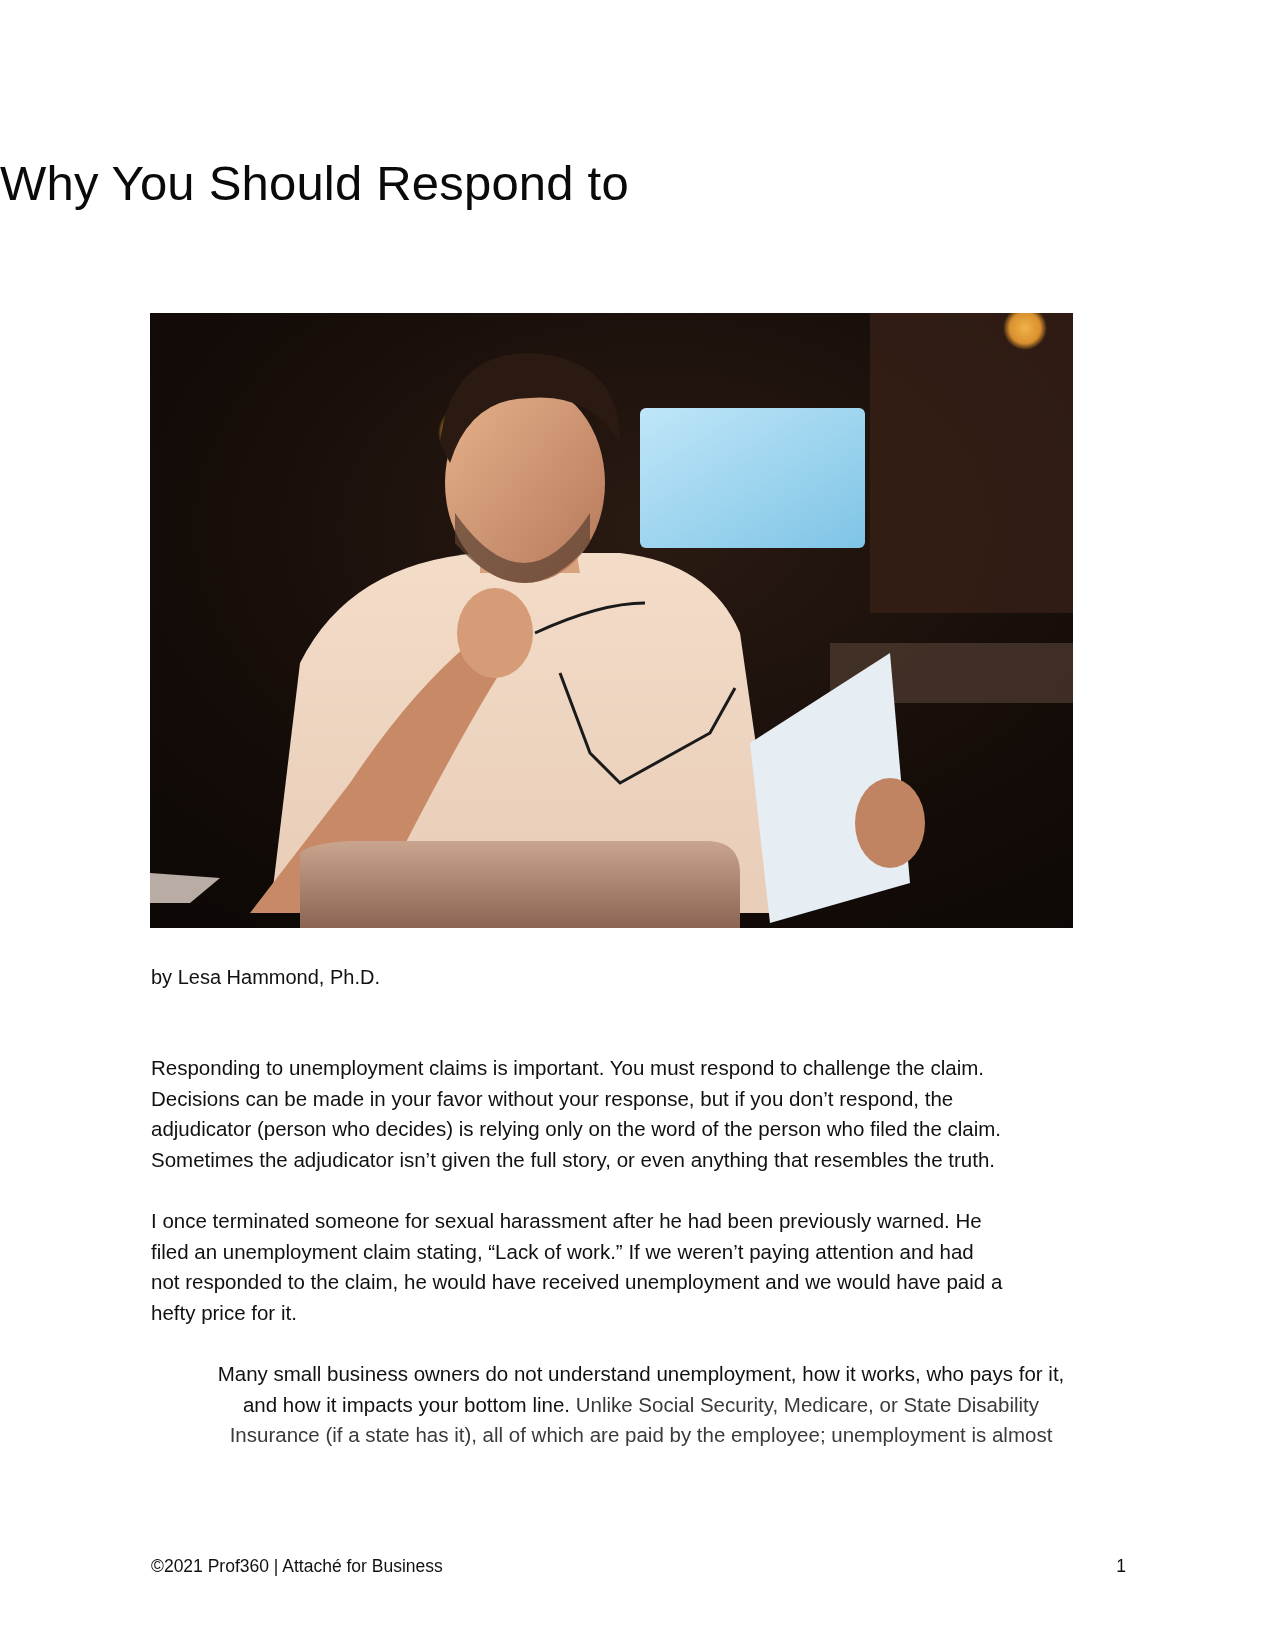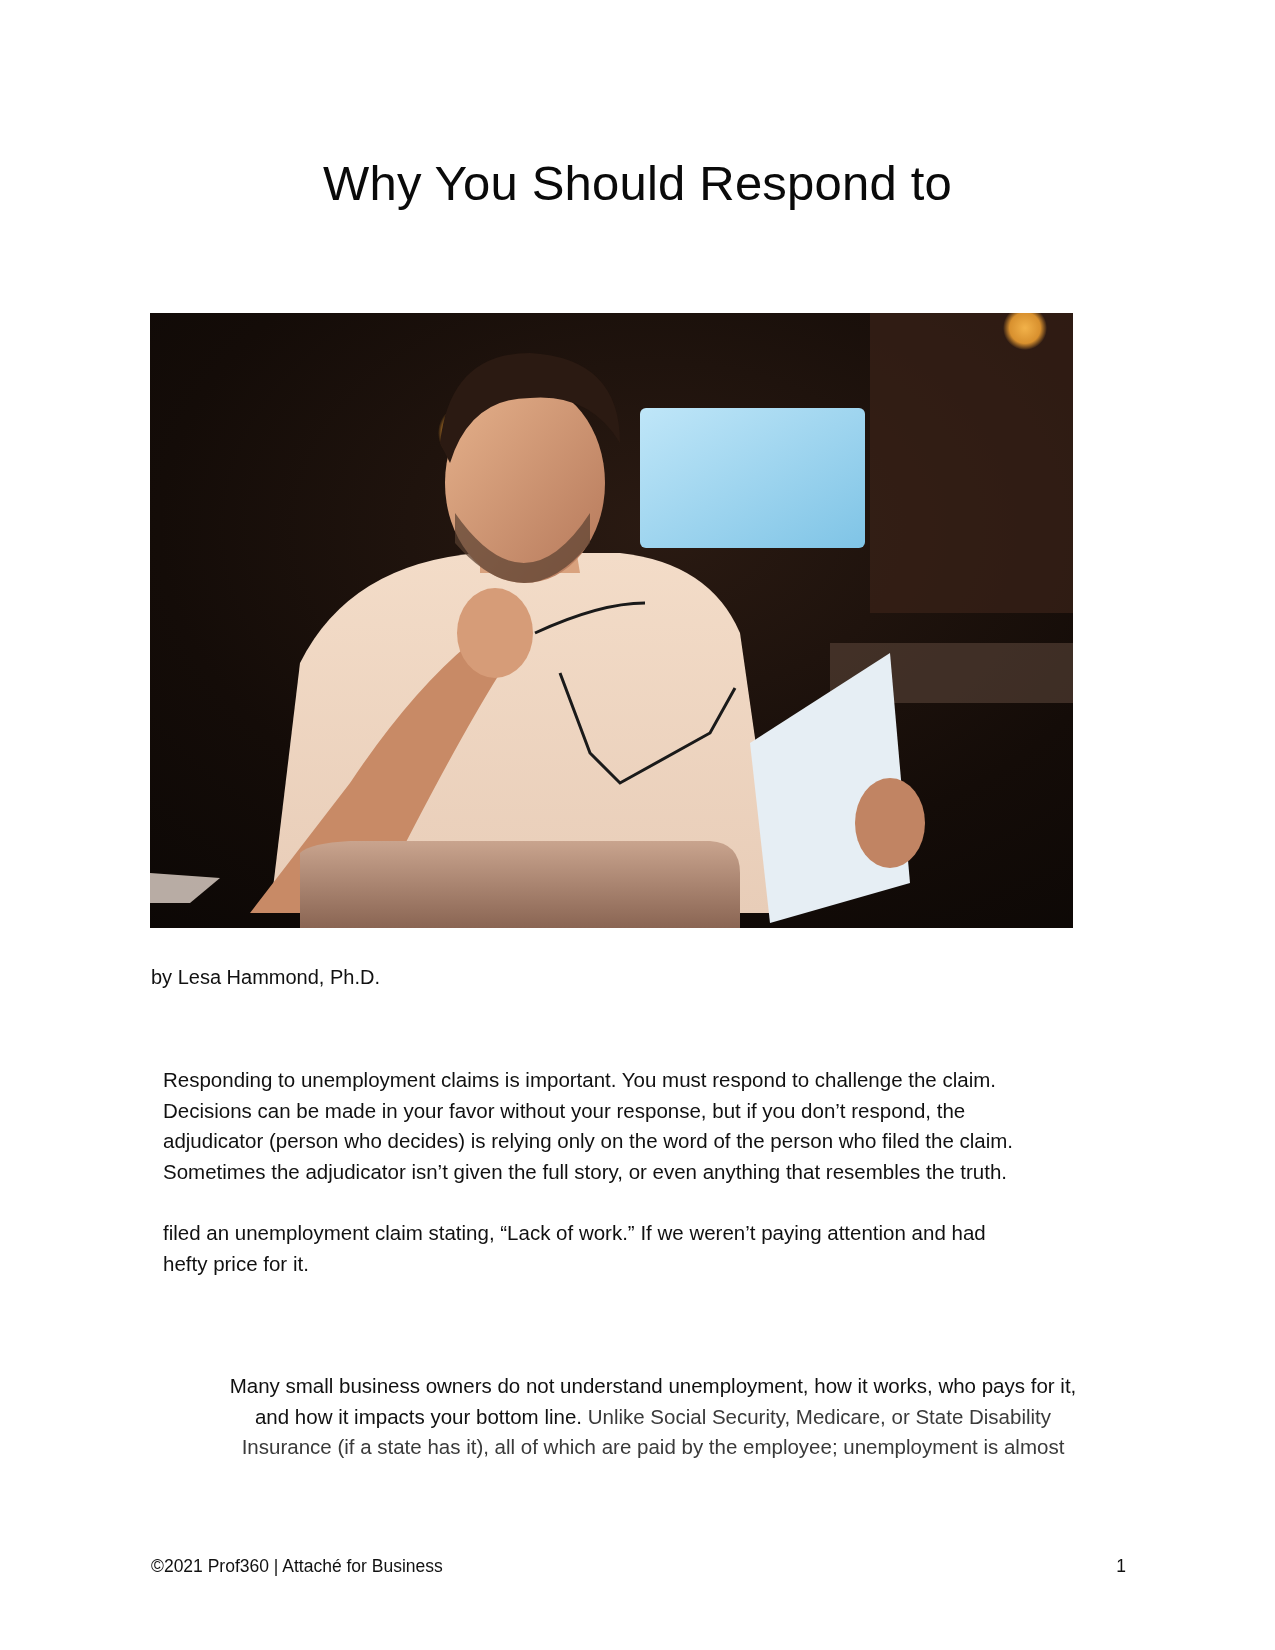--- a/index.html
+++ b/index.html
@@ -2,34 +2,34 @@
 <html><head>
 <meta charset="utf-8">
 <style>
   html, body { margin: 0; padding: 0; background: #ffffff; }
   body {
     width: 1275px; height: 1650px; position: relative; overflow: hidden;
     font-family: "Liberation Sans", "DejaVu Sans", sans-serif; color: #111;
   }
   .title {
     position: absolute; left: 0; width: 1275px; top: 150px;
-    text-align: center; font-size: 49px; line-height: 66px; font-weight: normal;
+    text-align: left; font-size: 49px; line-height: 66px; font-weight: normal;
     margin: 0; color: #0a0a0a; letter-spacing: 0.2px;
   }
   .photo {
     position: absolute; left: 150px; top: 313px; width: 923px; height: 615px;
     overflow: hidden; background: #150e0a;
   }
   .photo svg { display: block; width: 100%; height: 100%; }
   .byline {
     position: absolute; left: 151px; top: 963px; font-size: 20px; line-height: 28px; margin: 0;
   }
   .para {
     position: absolute; left: 151px; width: 980px; font-size: 20.5px; line-height: 30.6px;
-    margin: 12px; color: #111;
+    margin: 0; color: #111;
   }
   .para .grey { color: #3a3a3a; }
   .p1 { top: 1053px; }
   .p2 { top: 1206px; }
   .p3 { top: 1359px; text-align: center; }
   .line { display: block; white-space: nowrap; }
   .footer-left {
     position: absolute; left: 151px; top: 1554px; font-size: 17.5px; line-height: 24px; color: #111;
   }
   .footer-right {
@@ -114,21 +114,23 @@
 <p class="byline">by Lesa Hammond, Ph.D.</p>
 
 <p class="para p1">
   <span class="line">Responding to unemployment claims is important. You must respond to challenge the claim.</span>
   <span class="line">Decisions can be made in your favor without your response, but if you don’t respond, the</span>
   <span class="line">adjudicator (person who decides) is relying only on the word of the person who filed the claim.</span>
   <span class="line">Sometimes the adjudicator isn’t given the full story, or even anything that resembles the truth.</span>
 </p>
 
 <p class="para p2">
+  <span class="line">I once terminated someone for sexual harassment after he had been previously warned. He</span>
   <span class="line">filed an unemployment claim stating, “Lack of work.” If we weren’t paying attention and had</span>
+  <span class="line">not responded to the claim, he would have received unemployment and we would have paid a</span>
   <span class="line">hefty price for it.</span>
 </p>
 
 <p class="para p3">
   <span class="line">Many small business owners do not understand unemployment, how it works, who pays for it,</span>
   <span class="line"><span>and how it impacts your bottom line. </span><span class="grey">Unlike Social Security, Medicare, or State Disability</span></span>
   <span class="line grey">Insurance (if a state has it), all of which are paid by the employee; unemployment is almost</span>
 </p>
 
 <div class="footer-left">©2021 Prof360 | Attaché for Business</div>

